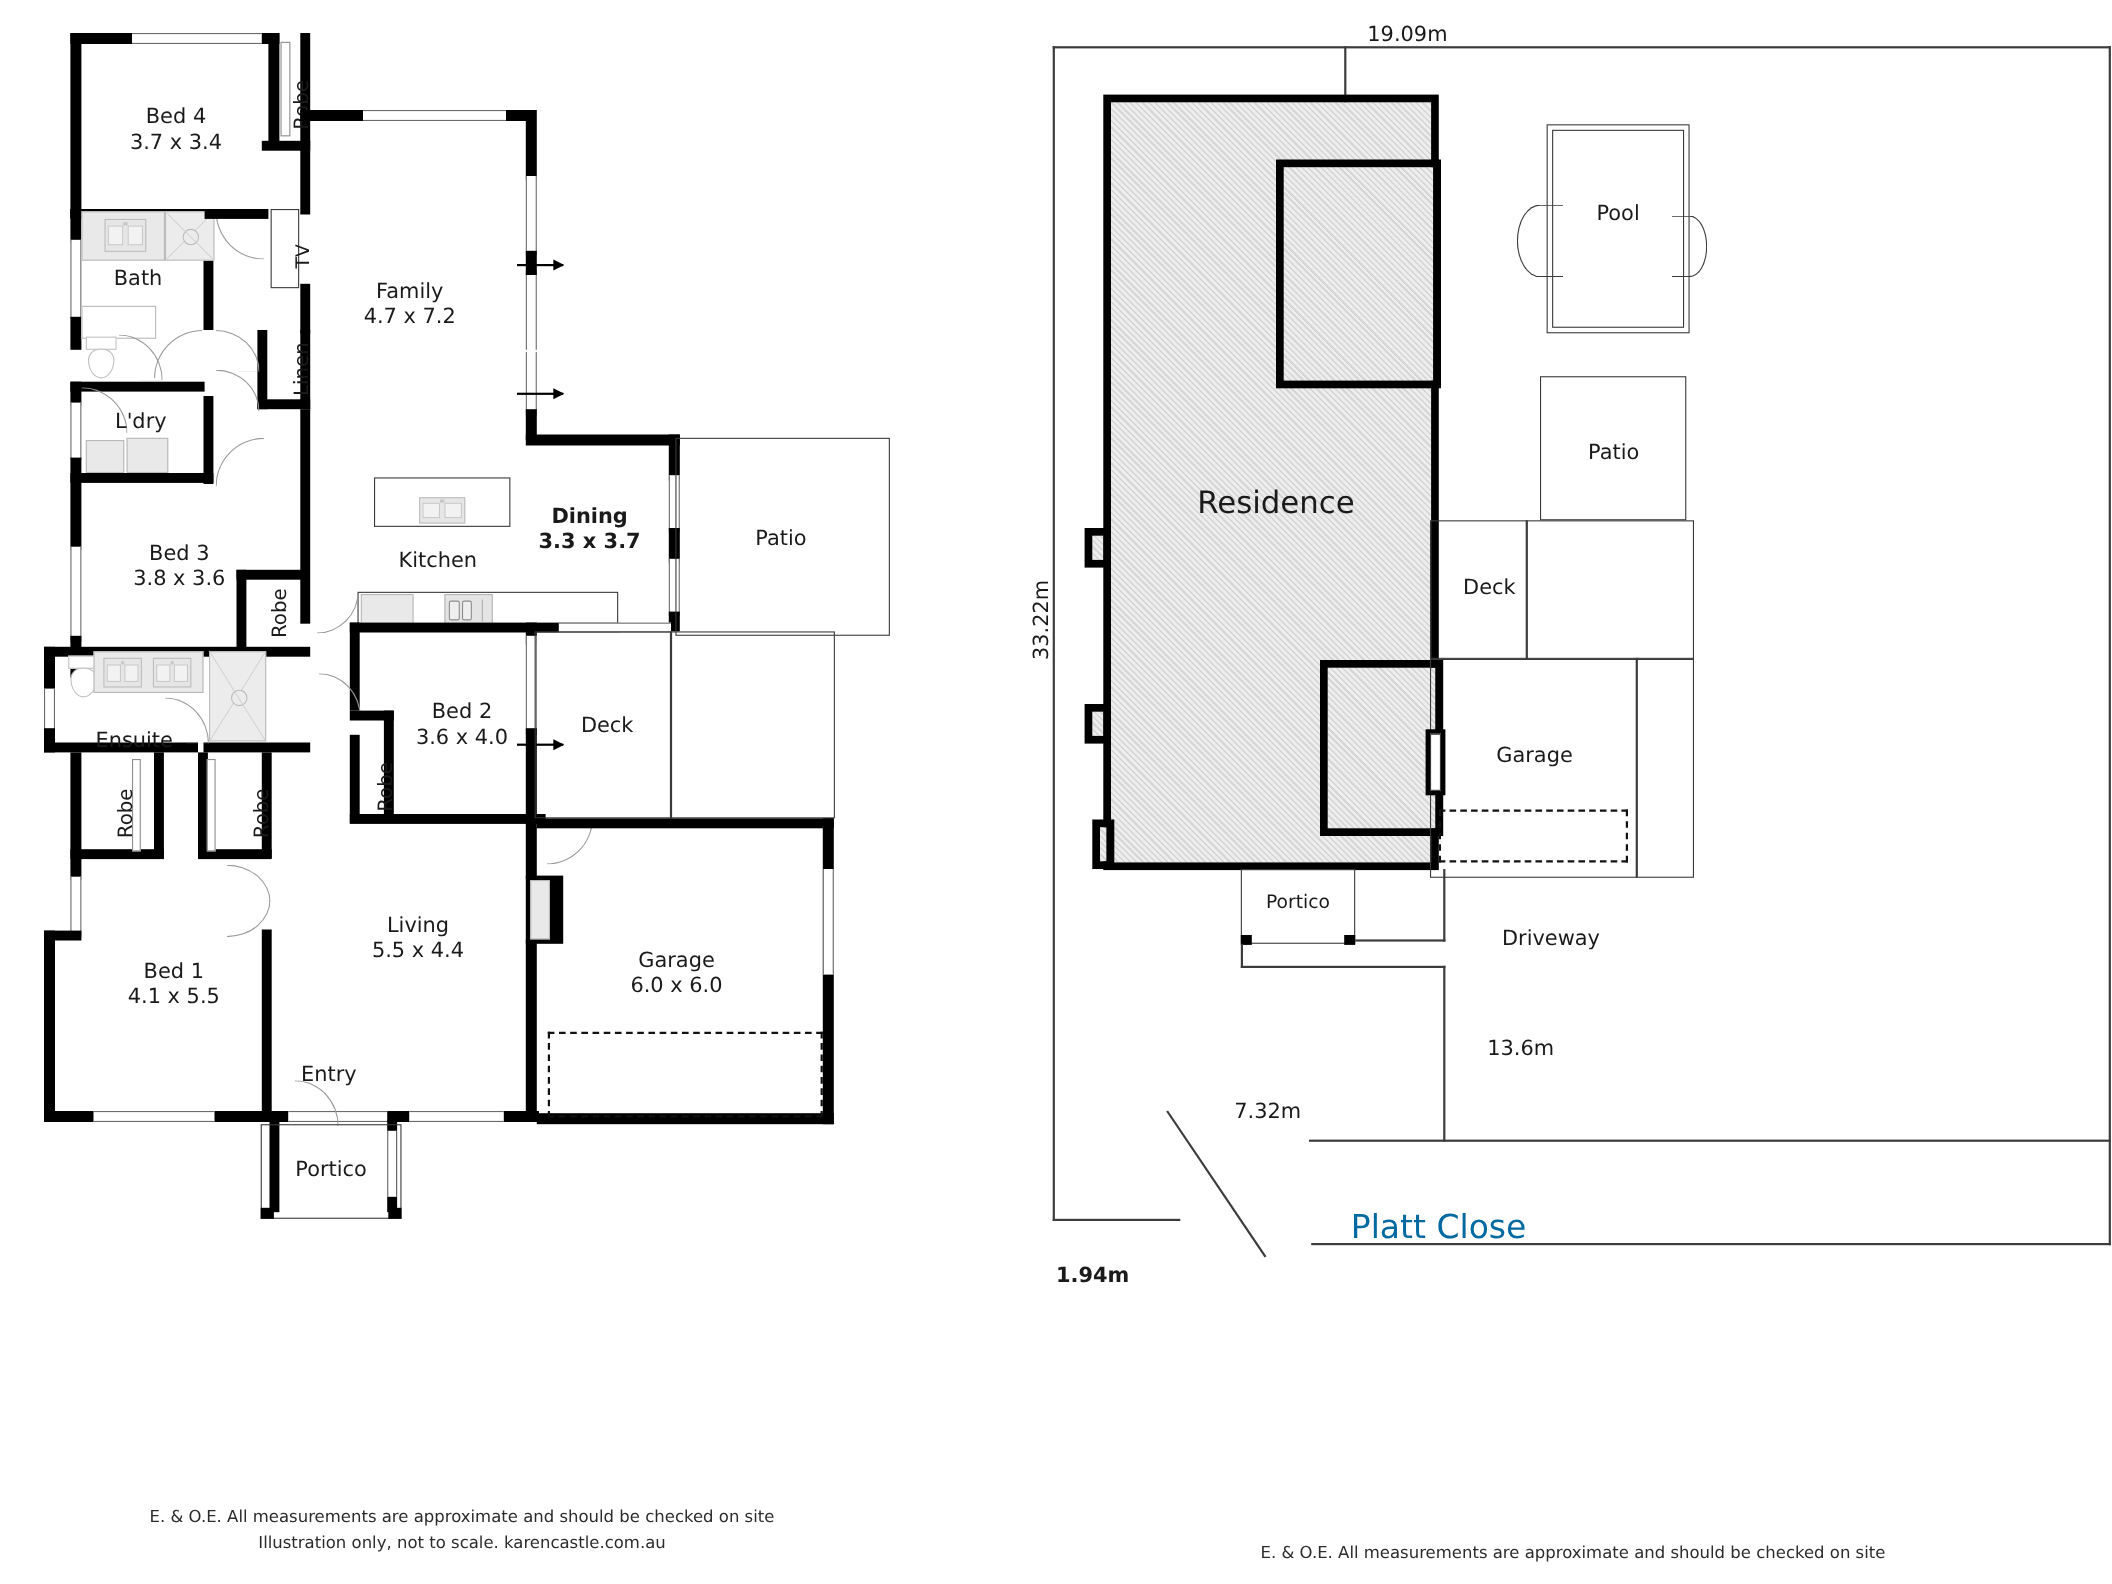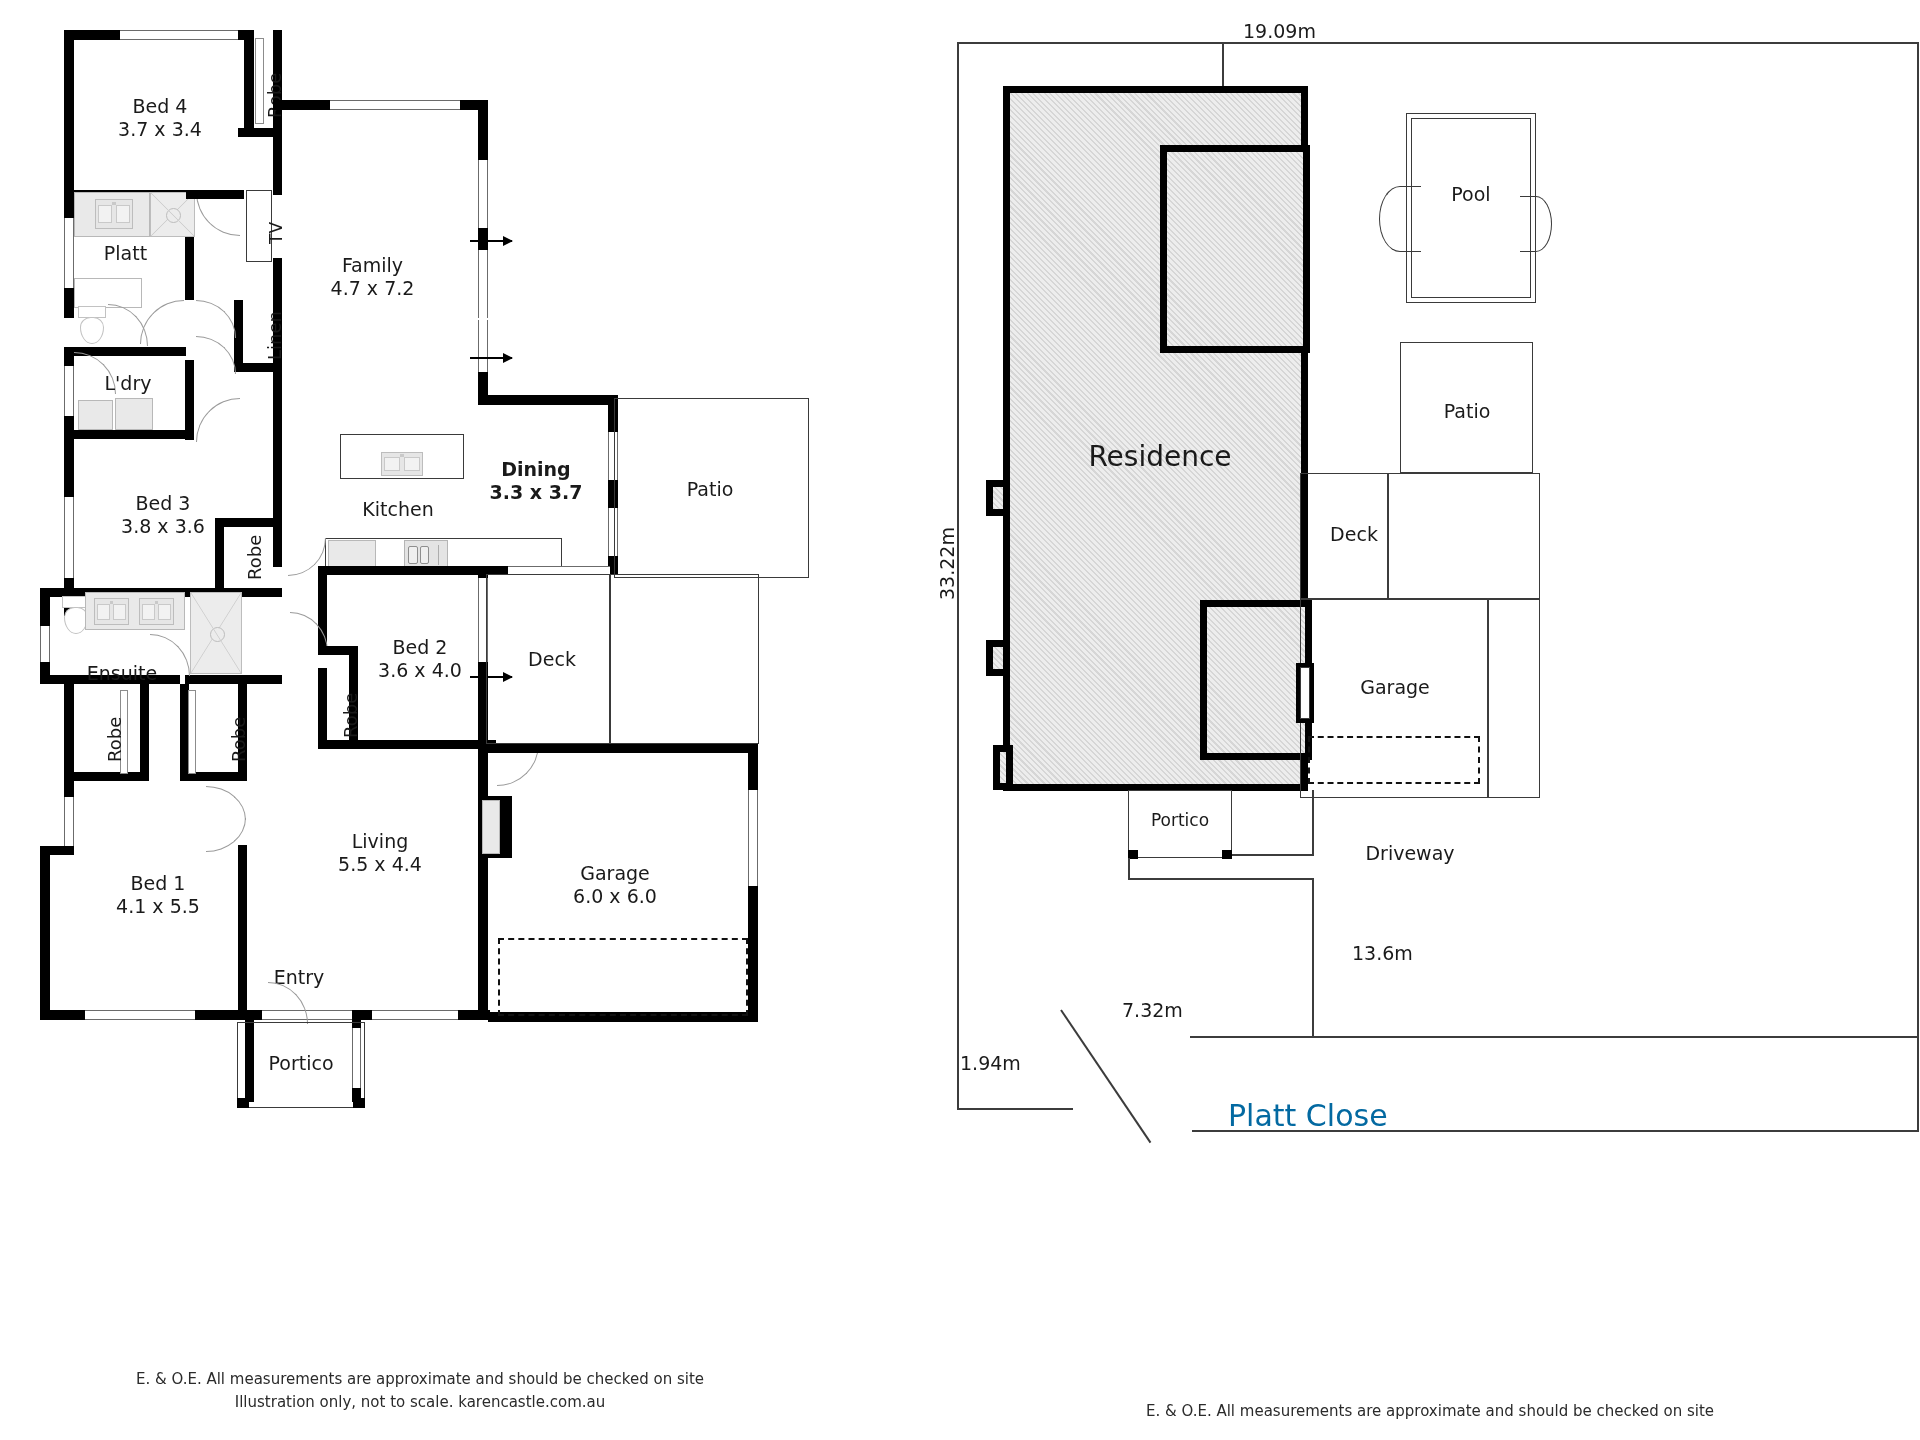--- a/index.html
+++ b/index.html
@@ -114,21 +114,21 @@
     <div class="sink" style="left:95px;top:199px;width:38px;height:30px;">
       <div class="bowl1"></div>
         <div class="bowl2"></div>
         <div class="tap"></div>
     </div>
     <div class="shower" style="left:150px;top:192px;width:45px;height:45px;">
         <span class="rose"></span>
       </div>
     <div class="fixture-w" style="left:74px;top:278px;width:68px;height:30px;"></div>
 
-    <div class="label" style="left:78px;top:242px;width:95px;">Platt</div>
+    <div class="label" style="left:78px;top:242px;width:95px;">Bath</div>
 
     <div class="swing sw-bl" style="left:196px;top:192px;width:44px;height:44px;"></div>
     <div class="swing sw-tl" style="left:140px;top:300px;width:44px;height:44px;"></div>
 
     <div class="wall" style="left:64px;top:347px;width:122px;height:9px;"></div>
     <div class="toilet" style="left:78px;top:306px;width:28px;height:38px;">
       <div class="tank"></div>
         <div class="bowl"></div>
     </div>
     <div class="swing sw-tr" style="left:108px;top:304px;width:40px;height:42px;"></div>
@@ -389,21 +389,21 @@
     <div class="site-line" style="left:1312px;top:878px;width:2px;height:160px;"></div>
     <div class="site-line" style="left:1128px;top:858px;width:2px;height:22px;"></div>
     <div class="site-line" style="left:1128px;top:878px;width:186px;height:2px;"></div>
     <div class="site-line" style="left:1190px;top:1036px;width:729px;height:2px;"></div>
     <div class="label" style="left:1340px;top:842px;width:140px;">Driveway</div>
 
     <div class="dim" style="left:1243px;top:20px;">19.09m</div>
     <div class="dim v" style="left:936px;top:600px;">33.22m</div>
     <div class="dim" style="left:1352px;top:942px;">13.6m</div>
     <div class="dim" style="left:1122px;top:999px;">7.32m</div>
-    <div class="dim" style="left:960px;top:1052px;">1.94m</div>
+    <div class="dim" style="left:960px;top:1148px;font-weight:bold;">1.94m</div>
 
     <div class="street" style="left:1228px;top:1098px;">Platt Close</div>
 
     <div class="footer" style="left:1000px;top:1400px;width:860px;">
       <div>E. &amp; O.E. All measurements are approximate and should be checked on site</div>
     </div>
   </div>
 
 </div>
 

